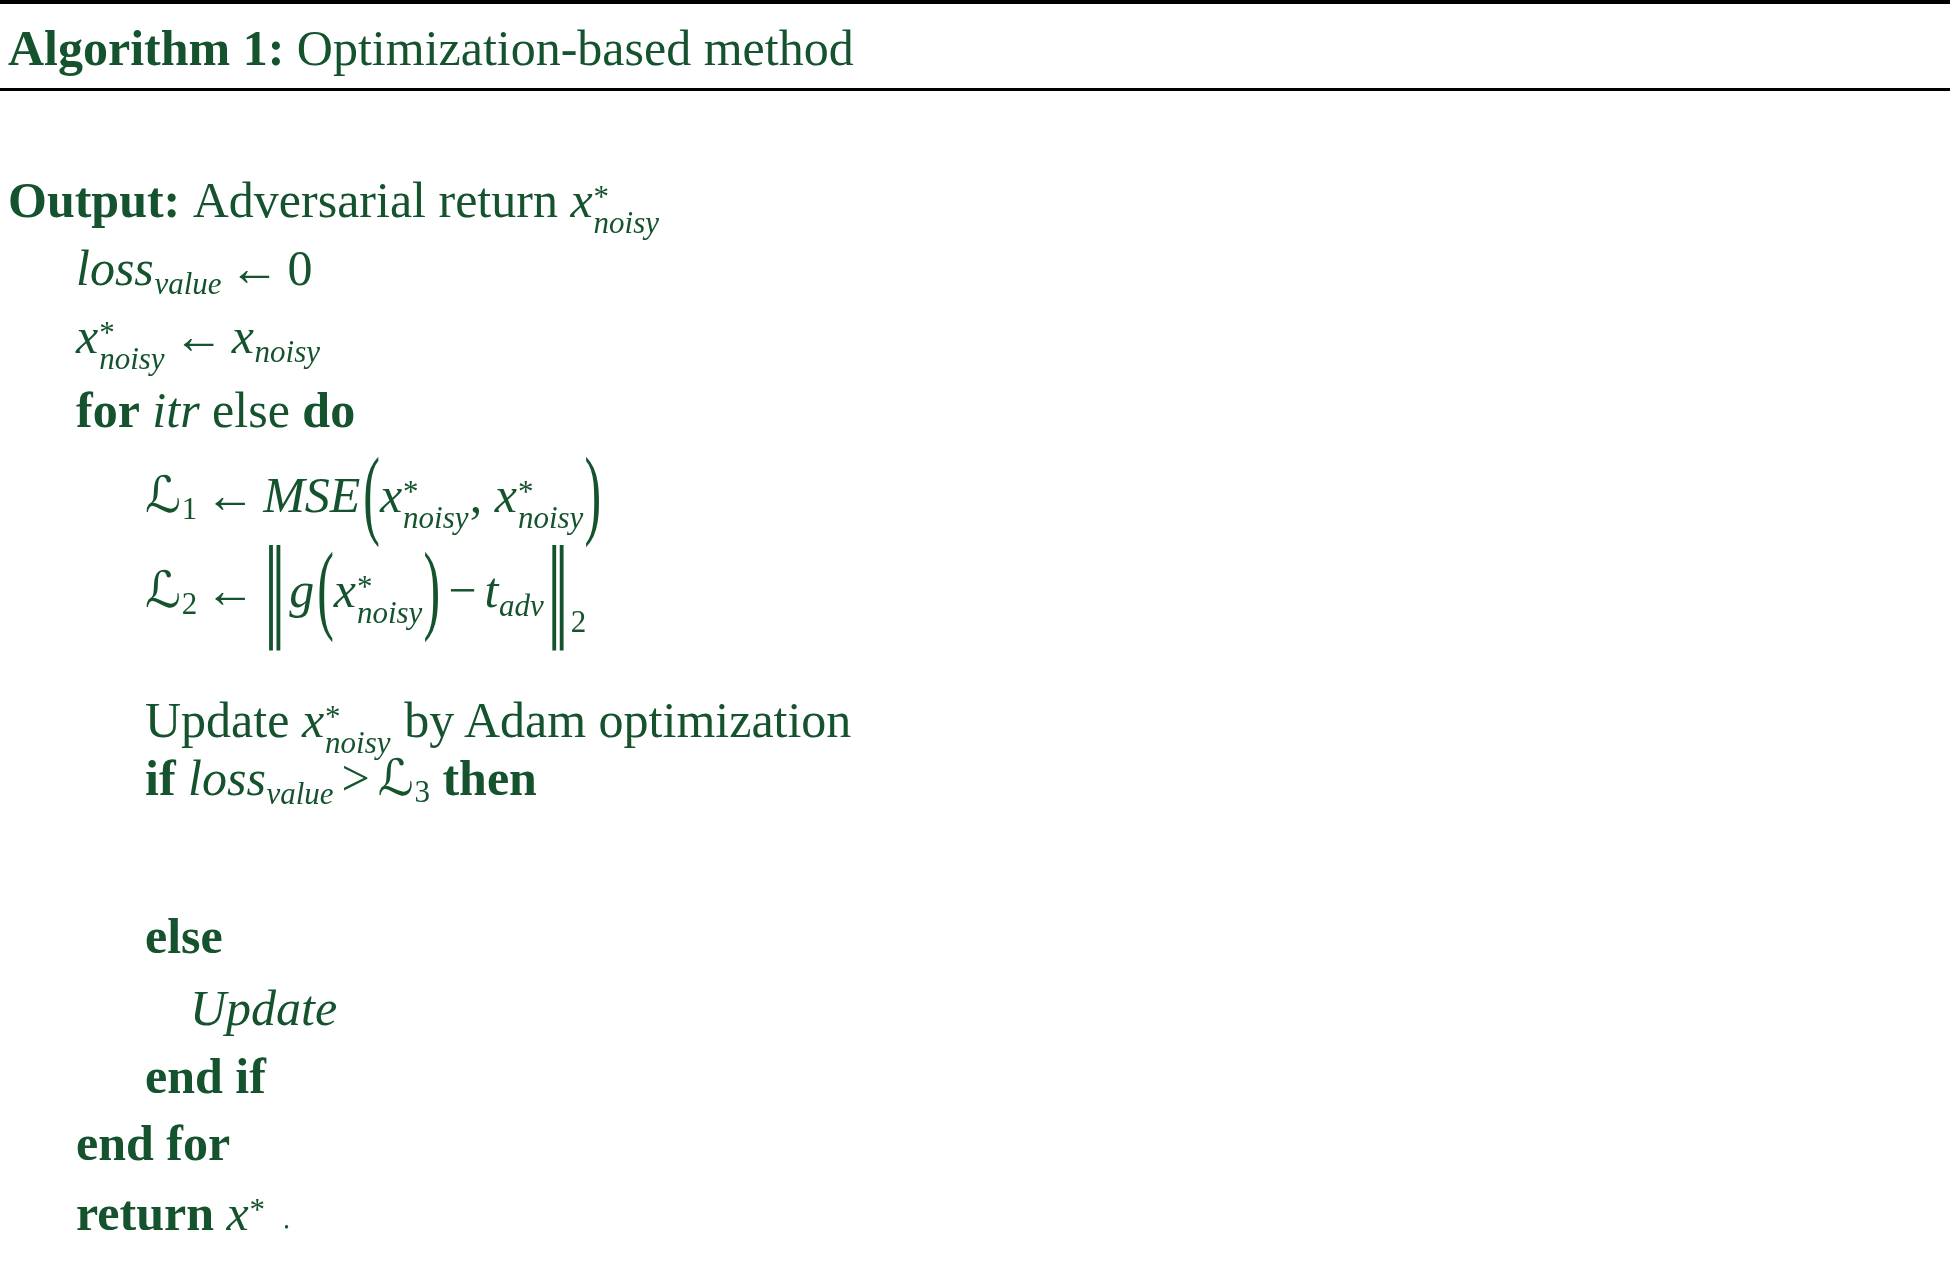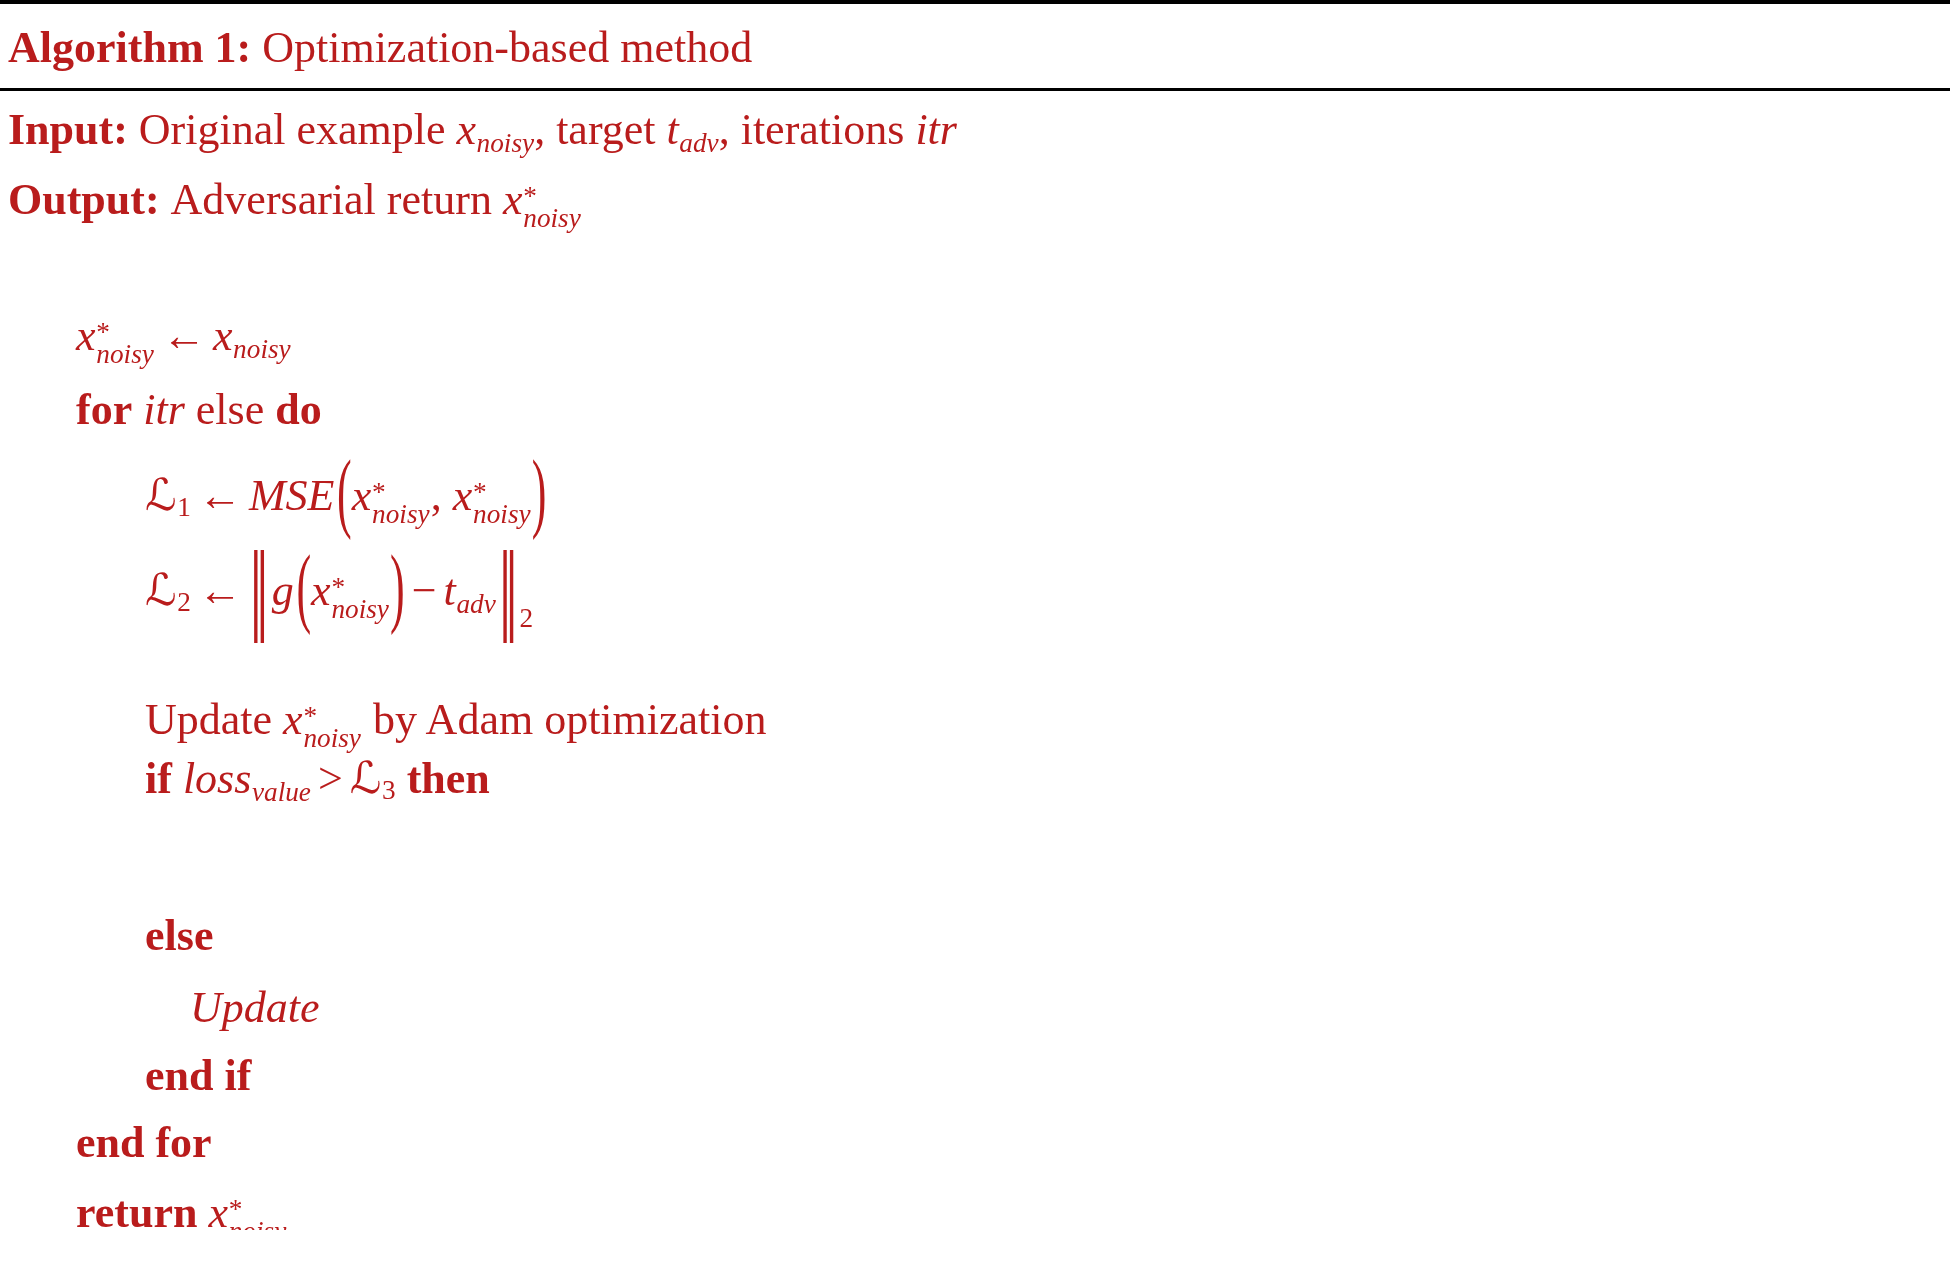--- a/index.html
+++ b/index.html
@@ -1,17 +1,17 @@
 <!DOCTYPE html>
 <html><head>
 <meta charset="utf-8">
 <style>
   html,body{margin:0;padding:0;background:#fff;}
   .page{position:relative;width:1950px;height:1230px;background:#ffffff;overflow:hidden;
-        font-family:"Liberation Serif","DejaVu Serif",serif;font-size:44px;color:#b91c1c;}
+        font-family:"Liberation Serif","DejaVu Serif",serif;font-size:50px;color:#14532d;}
   .rule{position:absolute;left:0;width:1950px;background:#000;}
   .rule-top{top:0;height:4px;}
   .rule-mid{top:88px;height:3px;}
   .rule-bottom{top:1250px;height:5px;}
   .line{position:absolute;white-space:nowrap;line-height:50px;}
   .kw{font-weight:bold;}
   .it{font-style:italic;}
   .mr{margin-right:.25em;}
   .ml{margin-left:.25em;}
   .op{margin:0 .16em;}
@@ -41,31 +41,31 @@
 <div class="page">
 
   <div class="rule rule-top"></div>
 
   <div class="line" style="top:23px;left:8px">
     <span class="kw mr">Algorithm 1:</span><span>Optimization-based method</span>
   </div>
 
   <div class="rule rule-mid"></div>
 
-  <div class="line" style="top:105px;left:8px">
-    <span class="kw mr">Input:</span><span class="mr">Original example</span><span class="it">x</span><span class="sbi">noisy</span><span class="mr">, target</span><span class="it">t</span><span class="sbi">adv</span><span class="mr">, iterations</span><span class="it">itr</span>
-  </div>
 
   <div class="line" style="top:175px;left:8px">
     <span class="kw mr">Output:</span><span class="mr">Adversarial return</span><span class="it">x</span><span class="ss">
         <span class="ssup">*</span>
         <span class="ssub">noisy</span>
       </span>
   </div>
 
+  <div class="line" style="top:243px;left:76px">
+    <span class="it">loss</span><span class="sbi">value</span><span class="op">←</span><span>0</span>
+  </div>
 
   <div class="line" style="top:311px;left:76px">
     <span class="it">x</span><span class="ss">
         <span class="ssup">*</span>
         <span class="ssub">noisy</span>
       </span><span class="op">←</span><span class="it">x</span><span class="sbi">noisy</span>
   </div>
 
   <div class="line" style="top:385px;left:76px">
     <span class="kw mr">for</span><span class="it mr">itr</span><span class="mr">else</span><span class="kw">do</span>

